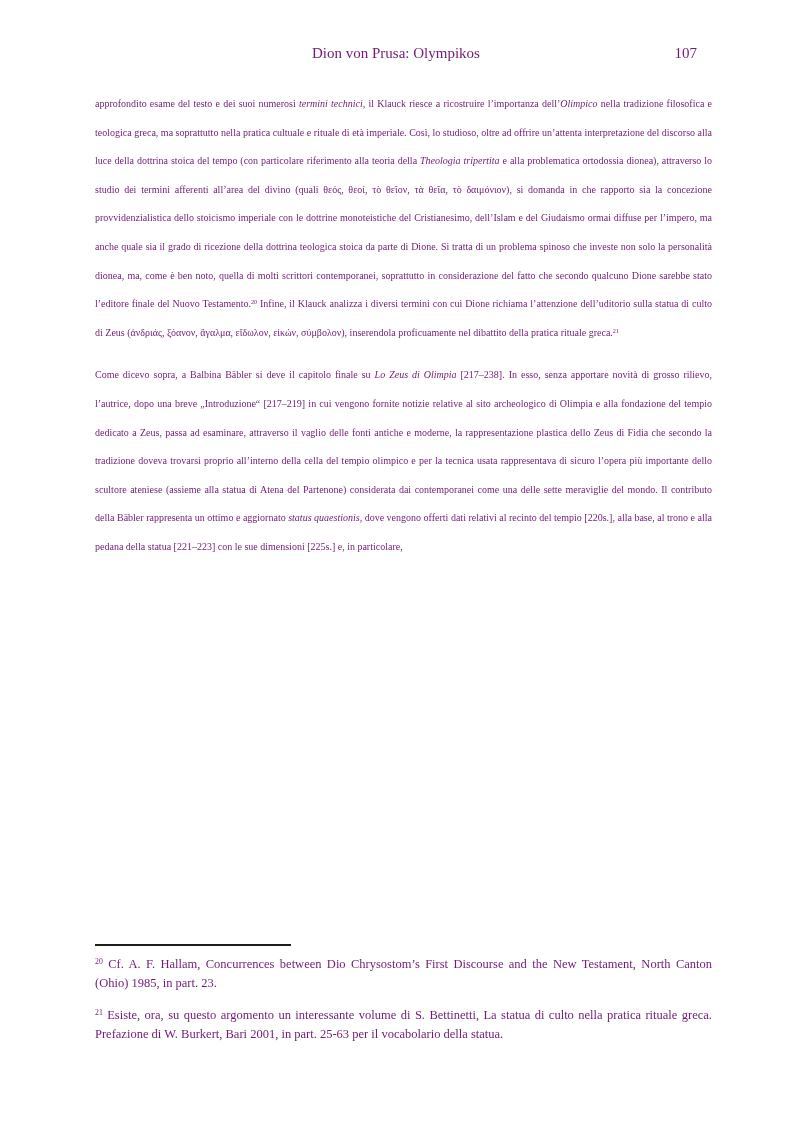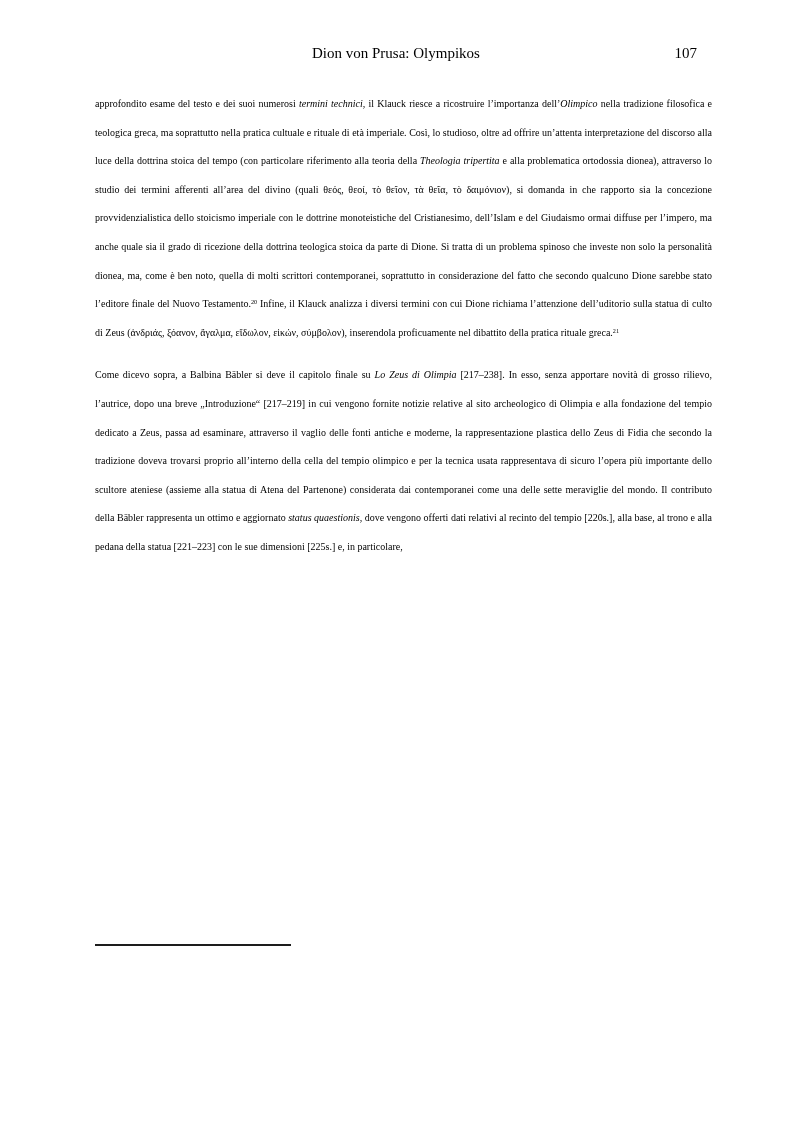--- a/index.html
+++ b/index.html
@@ -3,21 +3,21 @@
 <meta charset="utf-8">
 <style>
   * { margin: 0; padding: 0; box-sizing: border-box; }
   html, body { background: #e8e8e8; }
   .page {
     position: relative;
     width: 799px;
     height: 1131px;
     margin: 0 auto;
     background: #ffffff;
-    color: #000000;
+    color: #701a75;
     font-family: "Liberation Serif", "DejaVu Serif", serif;
     overflow: hidden;
   }
   .running-header {
     position: absolute;
     top: 44px;
     left: 95px;
     right: 102px;
     font-size: 15px;
     line-height: 19px;
@@ -78,15 +78,17 @@
   </header>
 
   <main class="body-text">
     <p class="para"><span>approfondito esame del testo e dei suoi numerosi </span><span class="it">termini technici</span><span>, il Klauck riesce a ricostruire l’importanza dell’</span><span class="it">Olimpico</span><span> nella tradizione filosofica e teologica greca, ma soprattutto nella pratica cultuale e rituale di età imperiale. Così, lo studioso, oltre ad offrire un’attenta interpretazione del discorso alla luce della dottrina stoica del tempo (con particolare riferimento alla teoria della </span><span class="it">Theologia tripertita</span><span> e alla problematica ortodossia dionea), attraverso lo studio dei termini afferenti all’area del divino (quali θεός, θεοί, τὸ θεῖον, τὰ θεῖα, τὸ δαιμόνιον), si domanda in che rapporto sia la concezione provvidenzialistica dello stoicismo imperiale con le dottrine monoteistiche del Cristianesimo, dell’Islam e del Giudaismo ormai diffuse per l’impero, ma anche quale sia il grado di ricezione della dottrina teologica stoica da parte di Dione. Si tratta di un problema spinoso che investe non solo la personalità dionea, ma, come è ben noto, quella di molti scrittori contemporanei, soprattutto in considerazione del fatto che secondo qualcuno Dione sarebbe stato l’editore finale del Nuovo Testamento.</span><sup class="fnref">20</sup><span> Infine, il Klauck analizza i diversi termini con cui Dione richiama l’attenzione dell’uditorio sulla statua di culto di Zeus (ἀνδριάς, ξόανον, ἄγαλμα, εἴδωλον, εἰκών, σύμβολον), inserendola proficuamente nel dibattito della pratica rituale greca.</span><sup class="fnref">21</sup></p>
 
     <p class="para para2"><span>Come dicevo sopra, a Balbina Bäbler si deve il capitolo finale su </span><span class="it">Lo Zeus di Olimpia</span><span> [217–238]. In esso, senza apportare novità di grosso rilievo, l’autrice, dopo una breve „Introduzione“ [217–219] in cui vengono fornite notizie relative al sito archeologico di Olimpia e alla fondazione del tempio dedicato a Zeus, passa ad esaminare, attraverso il vaglio delle fonti antiche e moderne, la rappresentazione plastica dello Zeus di Fidia che secondo la tradizione doveva trovarsi proprio all’interno della cella del tempio olimpico e per la tecnica usata rappresentava di sicuro l’opera più importante dello scultore ateniese (assieme alla statua di Atena del Partenone) considerata dai contemporanei come una delle sette meraviglie del mondo. Il contributo della Bäbler rappresenta un ottimo e aggiornato </span><span class="it">status quaestionis</span><span>, dove vengono offerti dati relativi al recinto del tempio [220s.], alla base, al trono e alla pedana della statua [221–223] con le sue dimensioni [225s.] e, in particolare,</span></p>
   </main>
 
   <footer class="footnotes">
     <div class="fn-rule"></div>
+    <p class="footnote"><sup class="fnref">20</sup> <span>Cf. A. F. Hallam, Concurrences between Dio Chrysostom’s First Discourse and the New Testament, North Canton (Ohio) 1985, in part. 23.</span></p>
+    <p class="footnote"><sup class="fnref">21</sup> <span>Esiste, ora, su questo argomento un interessante volume di S. Bettinetti, La statua di culto nella pratica rituale greca. Prefazione di W. Burkert, Bari 2001, in part. 25-63 per il vocabolario della statua.</span></p>
   </footer>
 
 </div>
 
 </body></html>

